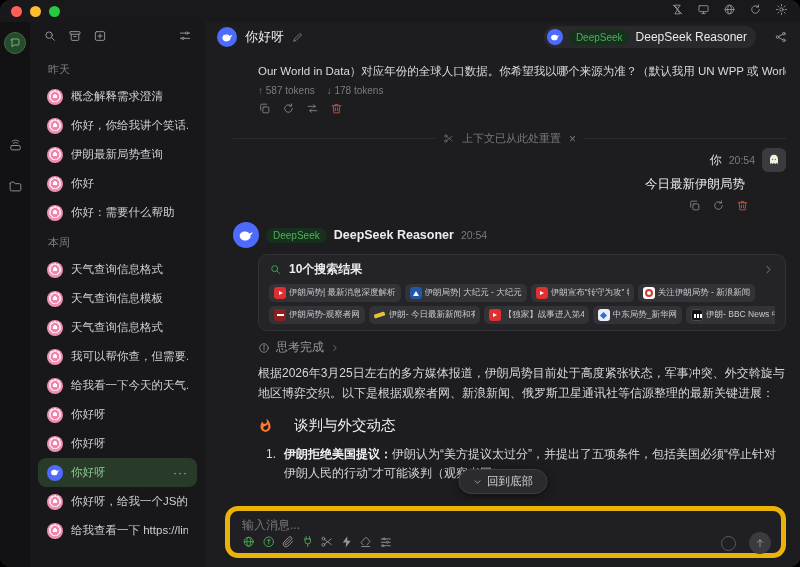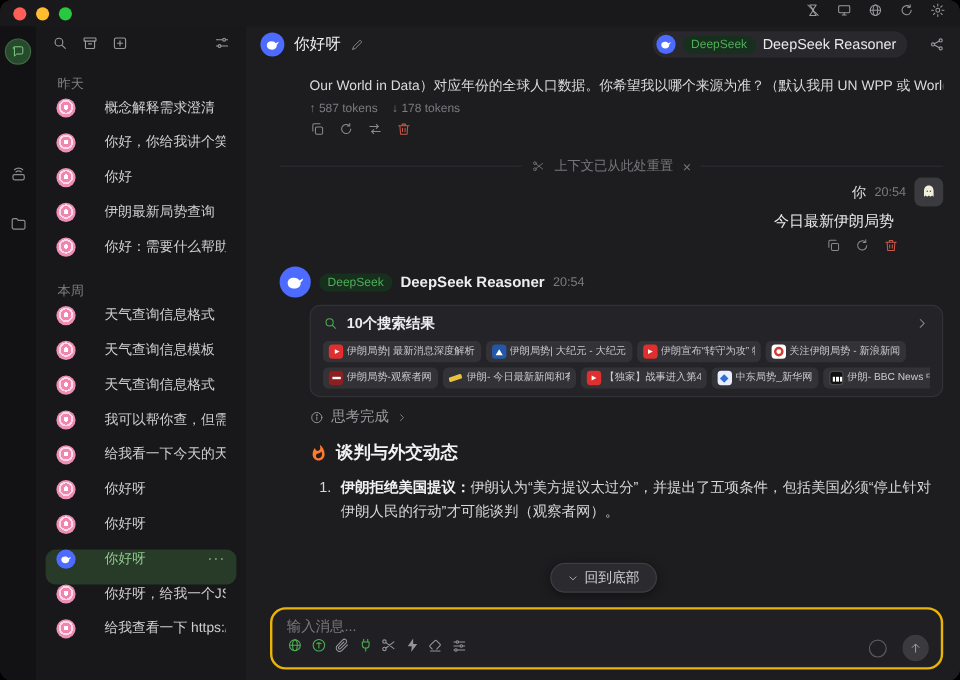--- a/index.html
+++ b/index.html
@@ -24,21 +24,21 @@
   .rail-ic svg{width:15px;height:15px}
   .rail-ic.first{margin-top:84px}
 
   
   .sidebar{width:175px;background:#18181a;flex:none;display:flex;flex-direction:column}
   .sb-head{height:32px;display:flex;align-items:center;padding:0 13px;gap:11px;color:#9a9a9e}
   .sb-head svg{width:14px;height:14px}
   .sb-spacer{flex:1}
   .sb-list{flex:1;overflow:hidden;padding-bottom:2px}
   .sb-label{font-size:11px;color:#7f7f84;padding:8px 18px 5px}
-  .sitem{height:29px;margin:0 8px;padding:0 9px;border-radius:8px;display:flex;align-items:flex-start;gap:24px;font-size:11.5px;color:#cfcfd2;cursor:default}
+  .sitem{height:29px;margin:0 8px;padding:0 9px;border-radius:8px;display:flex;align-items:center;gap:8px;font-size:11.5px;color:#cfcfd2;cursor:default}
   .sitem.sel{background:#283a28;color:#8fc98f}
   .sitem-t{white-space:nowrap;overflow:hidden;flex:1}
   .dots{color:#8fc98f;font-size:12px;letter-spacing:1px;flex:none}
   .swirl{width:16px;height:16px;border-radius:50%;flex:none;
     background:radial-gradient(circle at 50% 46%,#ffffff 0 2px,#ee86ad 2px 4.5px,#ffd9e6 4.5px 6px,#ef8fb4 6px)}
 
   
   .ds-av{background:#4d6bfe;border-radius:50%;display:flex;align-items:center;justify-content:center;flex:none}
   .ds-av svg{width:64%;height:64%;fill:#fff}
   .av16{width:16px;height:16px}.av20{width:20px;height:20px}.av26{width:26px;height:26px}
@@ -106,32 +106,32 @@
   .fav-bbc{background:#111;border:1px solid #4a4a4e}
   .fav-bbc::after{content:"";position:absolute;left:1.5px;top:3.5px;width:8px;height:4px;
     background:linear-gradient(90deg,#fff 0 2px,transparent 2px 3px,#fff 3px 5px,transparent 5px 6px,#fff 6px 8px)}
   .fav-rednews{background:#c4342c}
   .fav-rednews::after{content:"";position:absolute;left:2.5px;top:3px;width:7px;height:6px;
     background:linear-gradient(90deg,#fff 0 1.5px,transparent 1.5px 2.8px,#fff 2.8px 4.2px,transparent 4.2px 5.5px,#fff 5.5px 7px)}
 
   .think{margin:8px 0 0 25px;display:flex;align-items:center;gap:6px;color:#97979b;font-size:12px}
   .think svg{width:12px;height:12px}
   .intro{margin:8px 0 0 25px;font-size:12px;line-height:1.65;color:#d7d7d9;max-width:532px}
-  .h3{margin:12px 0 0 25px;display:flex;align-items:center;gap:7px;font-size:14.5px;font-weight:bold;color:#f1f1f3}
+  .h3{margin:12px 0 0 25px;display:flex;align-items:center;gap:21px;font-size:14.5px;font-weight:normal;color:#f1f1f3}
   .flame{width:15px;height:15px;flex:none}
   .oli{margin:10px 0 0 33px;display:flex;gap:8px;font-size:12px;line-height:1.65;color:#d7d7d9;max-width:528px}
   .oli b{color:#f1f1f3}
 
   .backpill{position:absolute;left:50%;transform:translateX(-50%);bottom:6px;display:flex;align-items:center;gap:5px;
     background:#2b2b2f;border:1px solid #3d3d42;border-radius:999px;padding:4px 13px;font-size:11.5px;color:#cfcfd3;
     box-shadow:0 2px 10px rgba(0,0,0,.45)}
   .backpill svg{width:10px;height:10px}
 
   
-  .composer{margin:6px 14px 9px 20px;height:52px;flex:none;background:#202024;border:2px solid #eab308;border-radius:13px;
+  .composer{margin:6px 14px 9px 20px;height:52px;flex:none;background:#202024;border:5px solid #eab308;border-radius:13px;
     padding:7px 10px 6px 12px;display:flex;flex-direction:column;justify-content:space-between}
   .cinput{background:transparent;border:none;outline:none;color:#e6e6e8;font-size:12px;font-family:inherit;width:100%}
   .cinput::placeholder{color:#78787d}
   .cbar{display:flex;align-items:center;gap:6px;color:#96969a}
   .cbar svg{width:13.5px;height:13.5px}
   .grn{color:#4caf50}
   .cspacer{flex:1}
   .voice-circle{width:15px;height:15px;border:1.5px solid #5a5a5f;border-radius:50%;flex:none}
   .send-btn{width:22px;height:22px;border-radius:50%;background:#3a3a3f;display:flex;align-items:center;justify-content:center;margin-left:7px}
   .send-btn svg{width:12px;height:12px;color:#a6a6ab}
@@ -223,25 +223,25 @@
         <div class="sitem">
             <span class="swirl"></span>
             <span class="sitem-t">概念解释需求澄清</span>
           </div>
         <div class="sitem">
             <span class="swirl"></span>
             <span class="sitem-t">你好，你给我讲个笑话...</span>
           </div>
         <div class="sitem">
             <span class="swirl"></span>
+            <span class="sitem-t">伊朗最新局势查询</span>
+          </div>
+        <div class="sitem">
+            <span class="swirl"></span>
             <span class="sitem-t">你好</span>
-          </div>
-        <div class="sitem">
-            <span class="swirl"></span>
-            <span class="sitem-t">伊朗最新局势查询</span>
           </div>
         <div class="sitem">
             <span class="swirl"></span>
             <span class="sitem-t">你好：需要什么帮助</span>
           </div>
 
         <div class="sb-label">本周</div>
 
         <div class="sitem">
             <span class="swirl"></span>
@@ -468,20 +468,21 @@
                 <circle cx="12" cy="12" r="8.5"></circle>
                 <path d="M12 11v5"></path>
                 <circle cx="12" cy="7.8" r="0.6" fill="currentColor"></circle>
               </svg>
             <span>思考完成</span>
             <svg class="ic" viewBox="0 0 24 24" style="width:10px;height:10px">
                 <polyline points="9 6 15 12 9 18"></polyline>
               </svg>
           </div>
 
+          <div class="intro">根据2026年3月25日左右的多方媒体报道，伊朗局势目前处于高度紧张状态，军事冲突、外交斡旋与地区博弈交织。以下是根据观察者网、新浪新闻、俄罗斯卫星通讯社等信源整理的最新关键进展：</div>
 
           <div class="h3">
             <svg class="flame" viewBox="0 0 24 24">
                 <path fill="#ff7a2f" d="M13.5.67s.74 2.65.74 4.8c0 2.06-1.35 3.73-3.41 3.73-2.07 0-3.63-1.67-3.63-3.73l.03-.36C5.21 7.51 4 10.62 4 14c0 4.42 3.58 8 8 8s8-3.58 8-8C20 8.61 17.41 3.8 13.5.67zM11.71 19c-1.78 0-3.22-1.4-3.22-3.14 0-1.62 1.05-2.76 2.81-3.12 1.77-.36 3.6-1.21 4.62-2.58.39 1.29.59 2.65.59 4.04 0 2.65-2.15 4.8-4.8 4.8z"></path>
               </svg>
             <span>谈判与外交动态</span>
           </div>
 
           <div class="oli">
             <span>1.</span>

